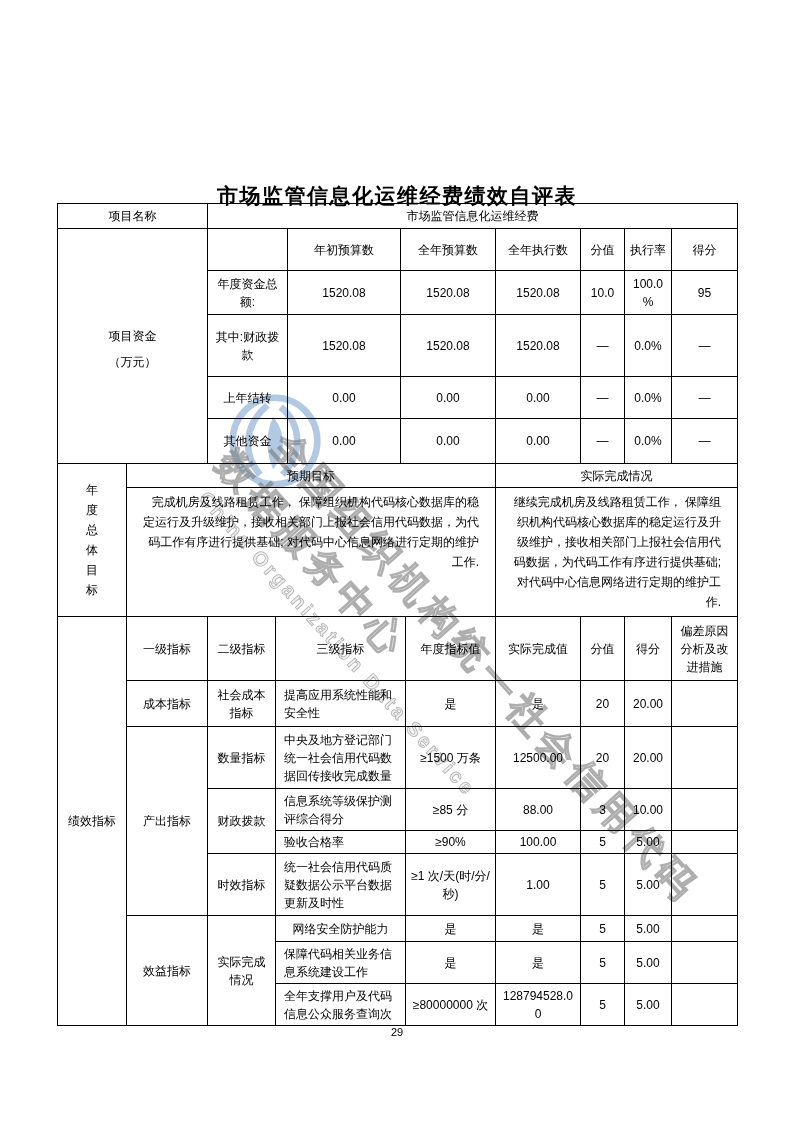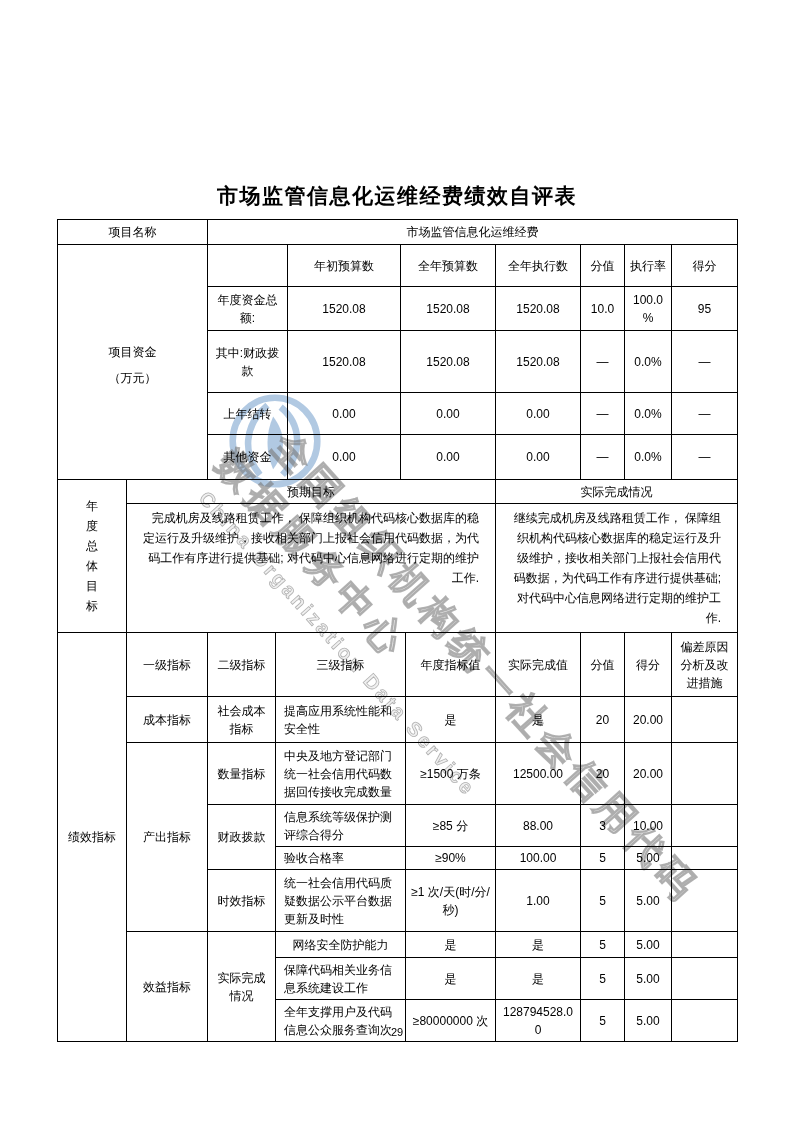--- a/index.html
+++ b/index.html
@@ -11,21 +11,21 @@
   .doc-title{
     position:absolute;top:142px;left:0;width:794px;text-align:center;
     font-size:21px;font-weight:bold;letter-spacing:1.5px;margin-top:40px;
   }
   .doc-subtitle{
     position:absolute;top:186px;left:0;width:794px;text-align:center;
     font-size:13px;
   }
   .content{position:absolute;left:57px;top:203px;width:680px;z-index:1;}
   table{border-collapse:collapse;table-layout:fixed;width:680px;margin-top:-1px;background:transparent;}
-  table:first-child{margin-top:16px;}
+  table:first-child{margin-top:0;}
   td{
     border:1px solid #000;font-size:12px;line-height:1.5;
     text-align:center;vertical-align:middle;padding:2px 4px;
     word-wrap:break-word;overflow:hidden;
   }
   .l3-cell{text-align:left;padding:2px 8px;}
   .goal-cell{text-align:right;vertical-align:top;padding:4px 16px;line-height:20px;}
   .vert{width:14px;margin:14px auto;word-break:break-all;line-height:20px;font-size:12px;}
   .two-line span{display:block;line-height:1.7;margin-top:6px;}
   .tight{font-size:11px;padding:2px 1px;letter-spacing:0;}

